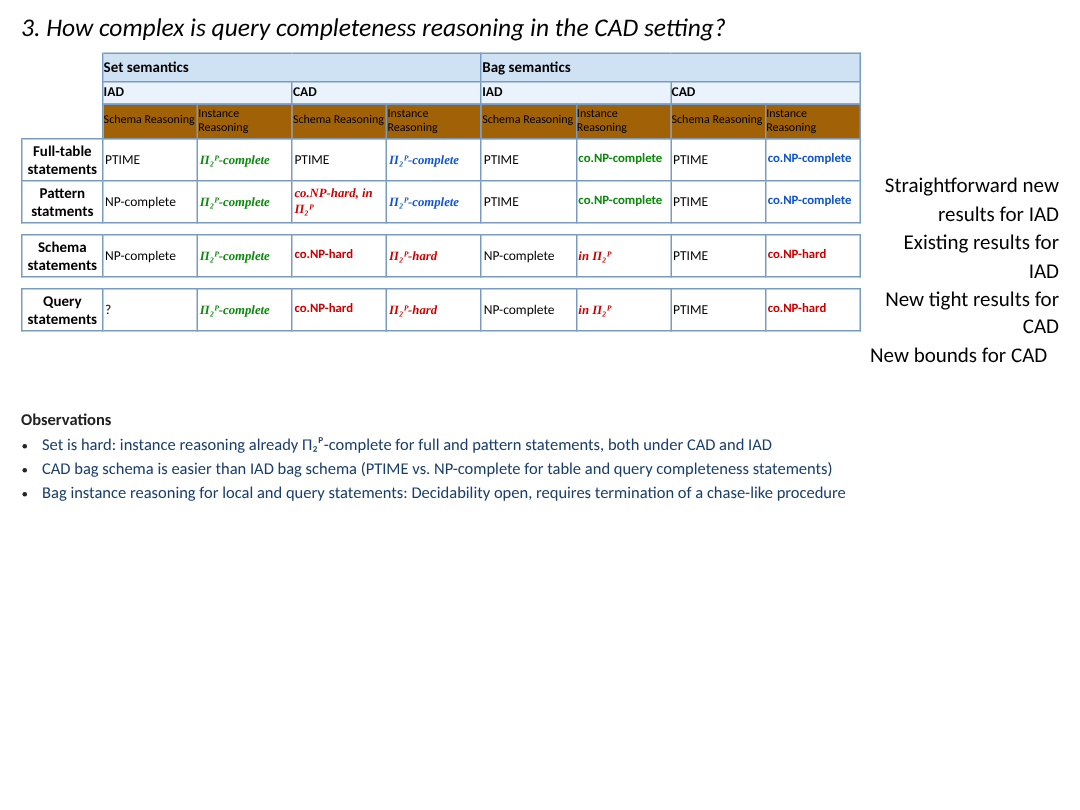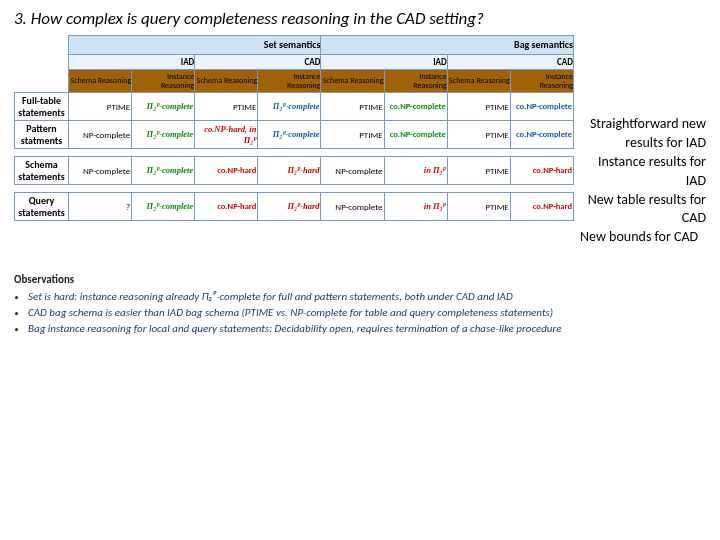--- a/index.html
+++ b/index.html
@@ -30,21 +30,21 @@
   }
   .legend-block .li { display:flex; }
   table {
     border-collapse: collapse;
     width: 100%;
     table-layout: fixed;
   }
   th, td {
     border: 1px solid #7a9bc0;
     font-size: 9px;
-    text-align: right;
+    text-align: left;
     vertical-align: middle;
     padding: 2px 1px;
     line-height: 1.15;
     font-weight: 400;
     word-wrap: break-word;
   }
   th.semhdr {
     background: #cfe2f3;
     font-weight: 700;
     font-size: 10px;
@@ -80,21 +80,21 @@
   .pi    { font-family: "Times New Roman", serif; font-style: italic; }
   .obs {
     margin-top: 26px;
     font-size: 11px;
     color: #222;
     line-height: 1.35;
   }
   .obs .hdr { font-weight:700; margin-bottom:2px; }
   .obs ul { margin:0 0 0 14px; padding:0; }
   .obs li { margin-bottom:1px; }
-  .obs .key { color:#1a3e6b;font-style:italic; }
+  .obs .key { color:#1a3e6b; }
   col.lab { width: 54px; }
   col.c   { width: 63px; }
 </style>
 </head>
 <body>
 
 <h1 class="title">3. How complex is query completeness reasoning in the CAD setting?</h1>
 
 <div class="main-wrap">
   <div class="table-block">
@@ -190,24 +190,24 @@
       </tr>
     </tbody>
       </table>
   </div>
 
   <div class="legend-block">
     <div class="li">
         <span>Straightforward new results for IAD</span>
       </div>
     <div class="li">
-        <span>Instance results for IAD</span>
-      </div>
-    <div class="li">
-        <span>New table results for CAD</span>
+        <span>Existing results for IAD</span>
+      </div>
+    <div class="li">
+        <span>New tight results for CAD</span>
       </div>
     <div class="li">
         <span>New bounds for CAD</span>
       </div>
   </div>
 </div>
 
 <div class="obs">
   <div class="hdr">Observations</div>
   <ul>

